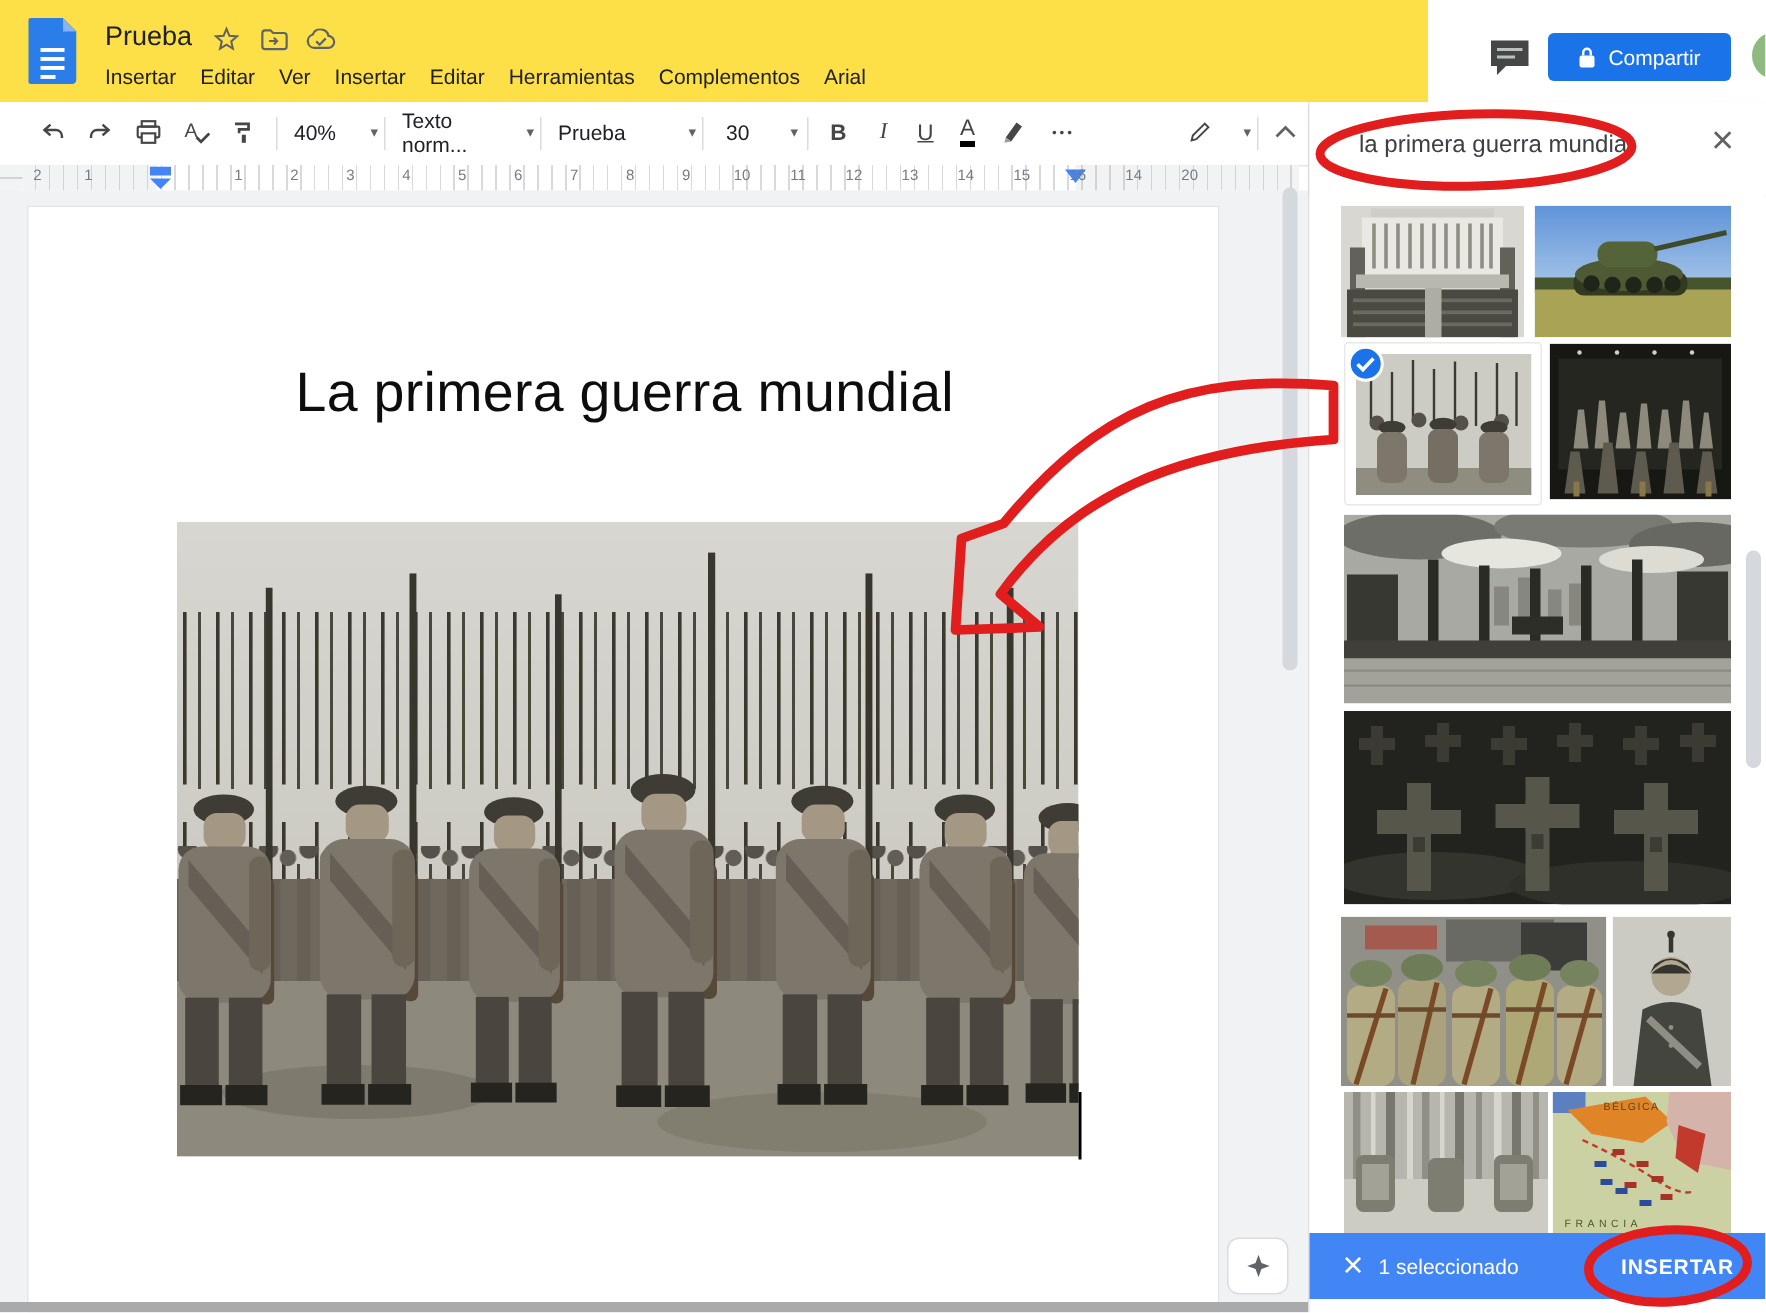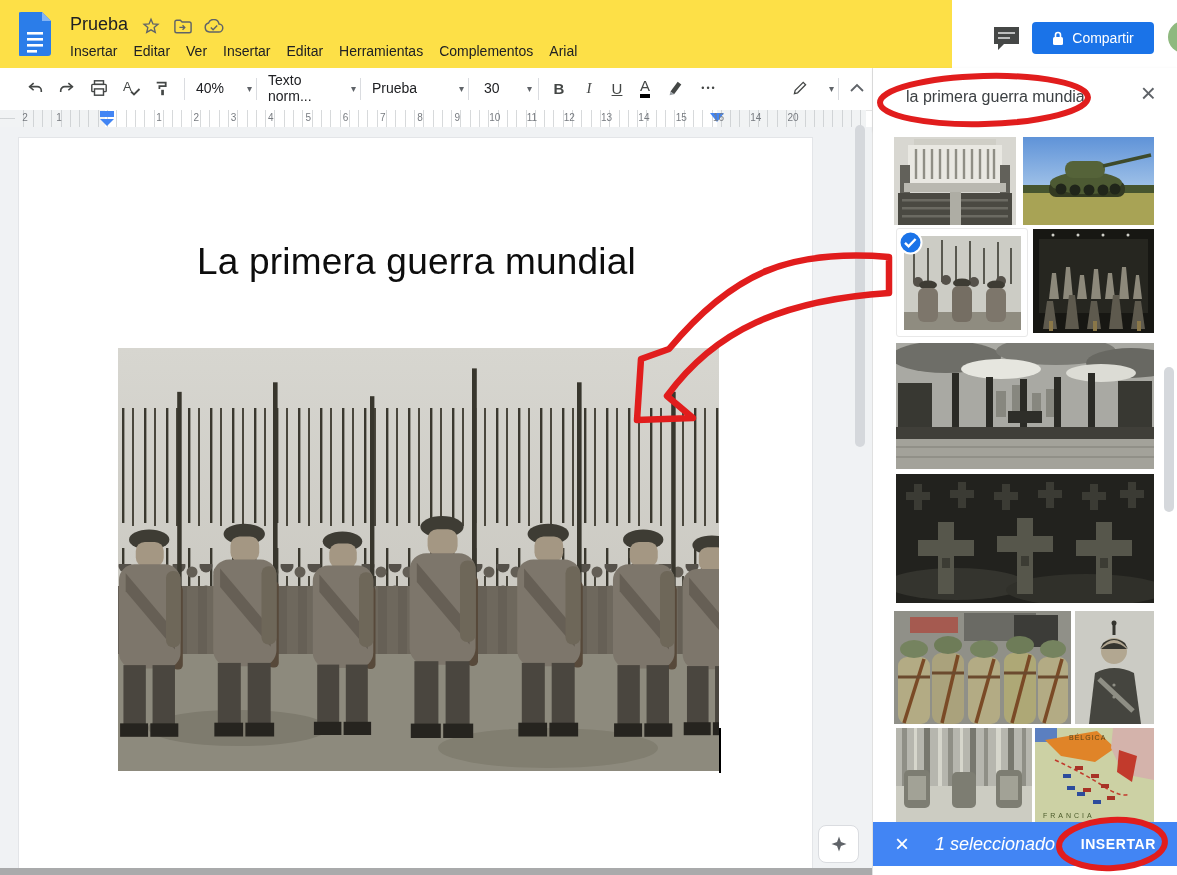--- a/index.html
+++ b/index.html
@@ -53,21 +53,21 @@
   #results{position:absolute;left:0;top:62px;width:305px;height:692px;overflow:hidden;background:#fff;}
   .thumb{position:absolute;cursor:pointer;overflow:hidden;}
   .thumb svg{display:block;width:100%;height:100%;}
   #sel-card{position:absolute;left:23px;top:98px;width:132px;height:109px;background:#fff;border:1px solid #e8e8e8;
             border-radius:3px;box-sizing:border-box;cursor:pointer;}
   #sel-img{position:absolute;left:7px;top:7px;width:117px;height:94px;}
   #check-badge{position:absolute;left:1px;top:1px;width:25px;height:25px;}
   #panel-bar{position:absolute;left:0;top:754px;width:305px;height:44px;background:var(--bar-blue,#4285f4);
              display:flex;align-items:center;color:#fff;}
   #bar-close{margin-left:22px;font-size:24px;cursor:pointer;line-height:1;}
-  #bar-count{margin-left:26px;font-size:18px;font-weight:500;font-style:italic;}
+  #bar-count{margin-left:10px;font-size:14px;font-weight:500;}
   #bar-insert{margin-left:auto;margin-right:22px;font-size:14px;font-weight:700;letter-spacing:.6px;cursor:pointer;}
   #annotations{left:0;top:0;width:1177px;height:875px;pointer-events:none;z-index:50;}
 </style>
 </head>
 <body>
 
 <div id="canvas">
 
   <div id="header" class="abs">
     <svg class="abs" style="left:19px;top:12px" width="32" height="44" viewBox="0 0 32 44">

